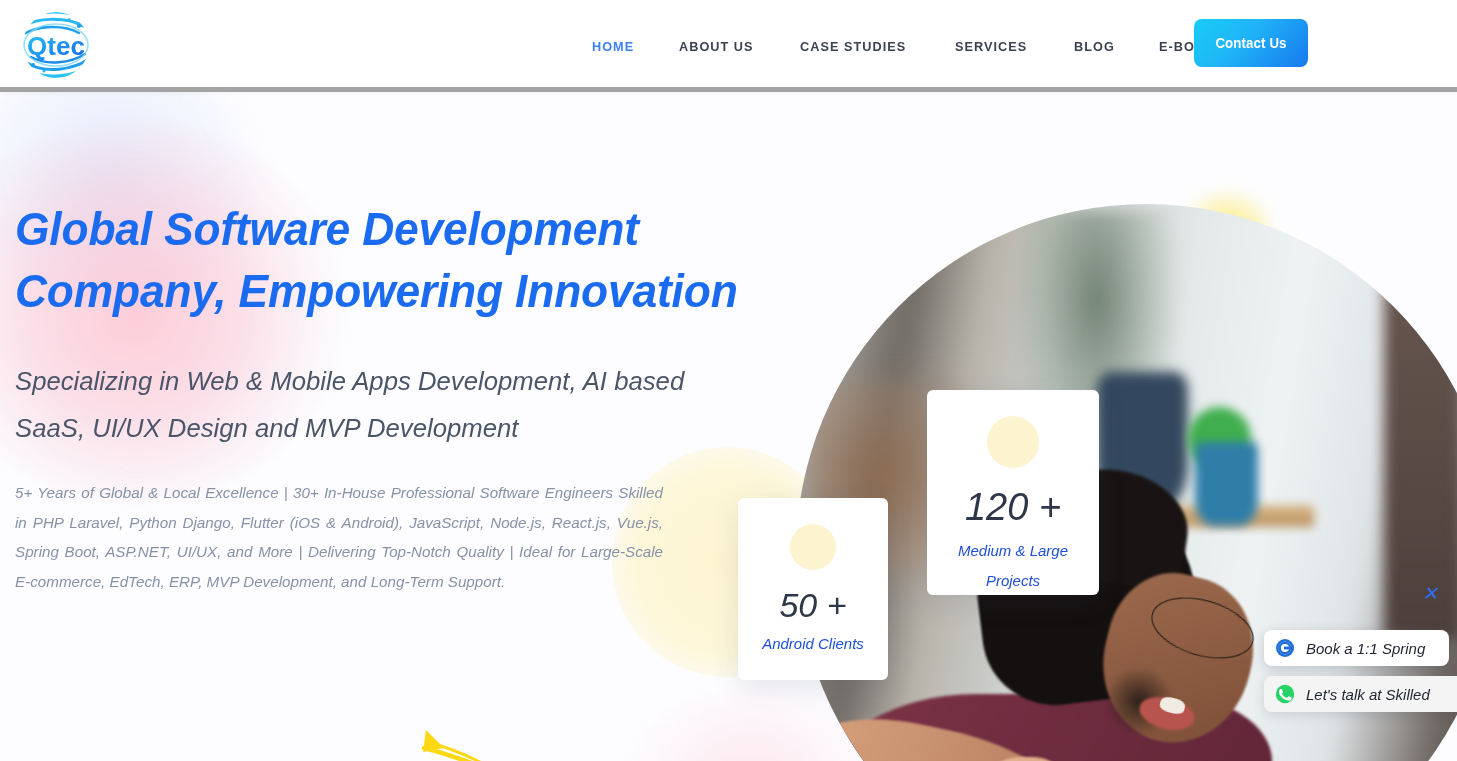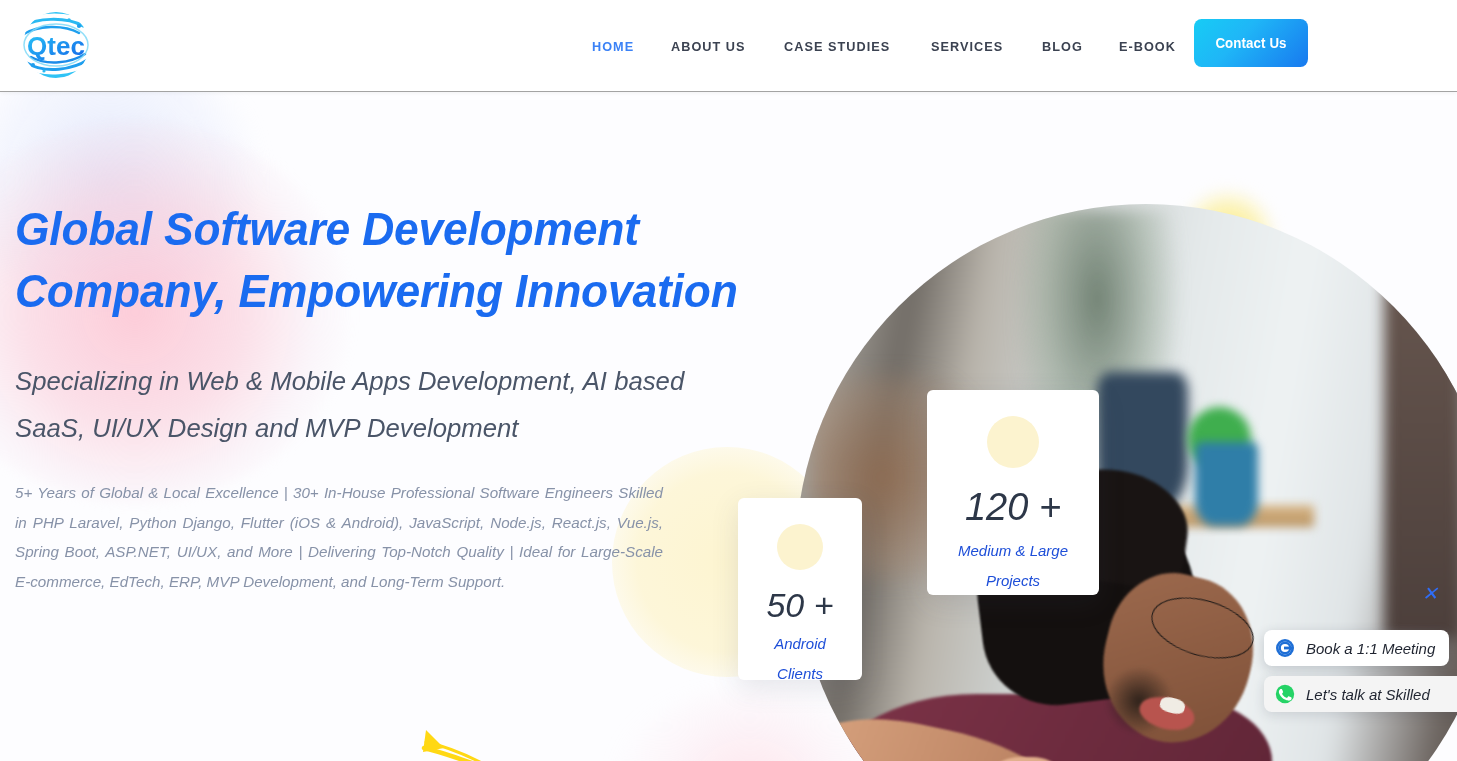--- a/index.html
+++ b/index.html
@@ -21,21 +21,21 @@
     background: #ffffff;
   }
 
   
   .header {
     position: absolute;
     top: 0; left: 0;
     width: 1457px;
     height: 92px;
     background: #ffffff;
-    border-bottom: 1px solid #a3a3a3;
+    border-bottom: 5px solid #a3a3a3;
     box-shadow: 0 1px 4px rgba(0,0,0,0.05);
     z-index: 60;
     display: flex;
     align-items: center;
   }
 
   .logo-wrap {
     position: absolute;
     left: 15px;
     top: 5px;
@@ -47,21 +47,21 @@
   }
   .logo-wrap svg { display: block; }
 
   .nav {
     position: absolute;
     left: 592px;
     top: 0;
     height: 92px;
     display: flex;
     align-items: center;
-    gap: 0px;
+    gap: 8px;
   }
   .nav-item {
     font-family: "Liberation Sans", sans-serif;
     font-size: 13.5px;
     font-weight: 700;
     letter-spacing: 1.1px;
     color: #3b4251;
     text-transform: uppercase;
     padding: 0 21px 0 0;
     margin-right: 13px;
@@ -388,21 +388,21 @@
   .stat-card {
     position: absolute;
     background: #ffffff;
     border-radius: 6px;
     box-shadow: 0 8px 28px rgba(60,70,95,0.13);
     z-index: 30;
     text-align: center;
   }
   .stat-card.small {
     left: 738px; top: 406px;
-    width: 124px; height: 182px;
+    width: 150px; height: 182px;
     padding-top: 26px;
   }
   .stat-card.large {
     left: 927px; top: 298px;
     width: 172px; height: 205px;
     padding-top: 26px;
   }
   .stat-dot {
     width: 46px; height: 46px;
     border-radius: 50%;
@@ -585,21 +585,21 @@
 
     <div class="chat-close">✕</div>
 
     <div class="chat-pill meeting">
       <svg class="chat-icon" viewBox="0 0 20 20">
         <circle cx="10" cy="10" r="9" fill="#1f6fd6"></circle>
         <circle cx="10" cy="10" r="6.4" fill="#ffffff"></circle>
         <path d="M10 3.6a6.4 6.4 0 1 0 0 12.8 6.4 6.4 0 0 0 0-12.8zm0 2.3a4.1 4.1 0 1 1 0 8.2 4.1 4.1 0 0 1 0-8.2z" fill="#1f6fd6"></path>
         <rect x="9" y="8.6" width="9" height="2.8" fill="#1f6fd6"></rect>
       </svg>
-      <span>Book a 1:1 Meeting</span>
+      <span>Book a 1:1 Spring</span>
     </div>
 
     <div class="chat-pill whatsapp">
       <svg class="chat-icon" viewBox="0 0 20 20">
         <circle cx="10" cy="10" r="9.2" fill="#25d366"></circle>
         <path d="M7.1 5.6c-.25-.55-.5-.5-.7-.5h-.6c-.2 0-.55.08-.83.4-.29.33-1.1 1.05-1.1 2.56 0 1.5 1.13 2.96 1.29 3.16.16.2 2.19 3.4 5.38 4.63 2.65 1.02 3.19.82 3.77.77.57-.05 1.85-.74 2.11-1.46.26-.72.26-1.34.18-1.47-.08-.13-.29-.2-.61-.36-.32-.16-1.87-.9-2.16-1-.29-.11-.5-.16-.7.16-.21.32-.81 1-.99 1.2-.18.21-.36.24-.68.08-.32-.16-1.34-.49-2.55-1.56-.94-.83-1.58-1.85-1.76-2.17-.19-.32-.02-.49.14-.65.15-.14.32-.37.49-.55.16-.19.21-.32.32-.53.1-.21.05-.4-.03-.56-.08-.16-.7-1.72-.97-2.35z" fill="#ffffff"></path>
       </svg>
       <span>Let's talk at Skilled</span>
     </div>
 

